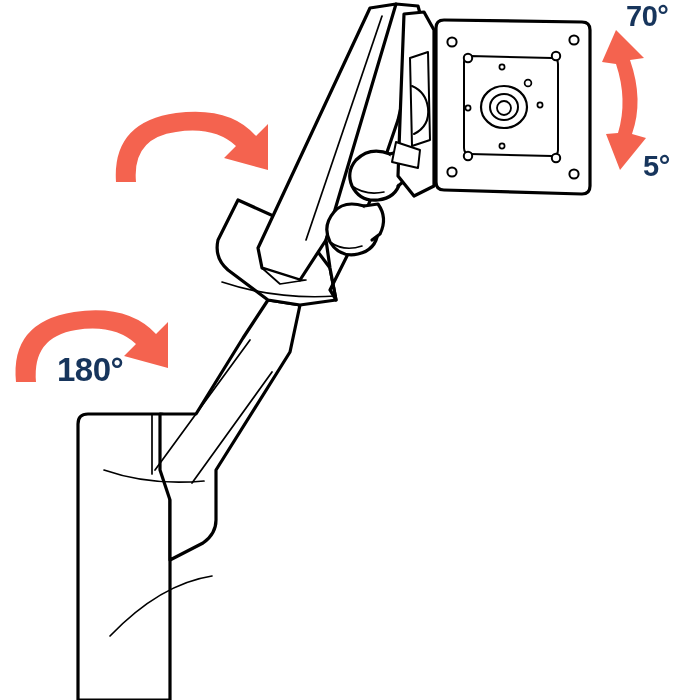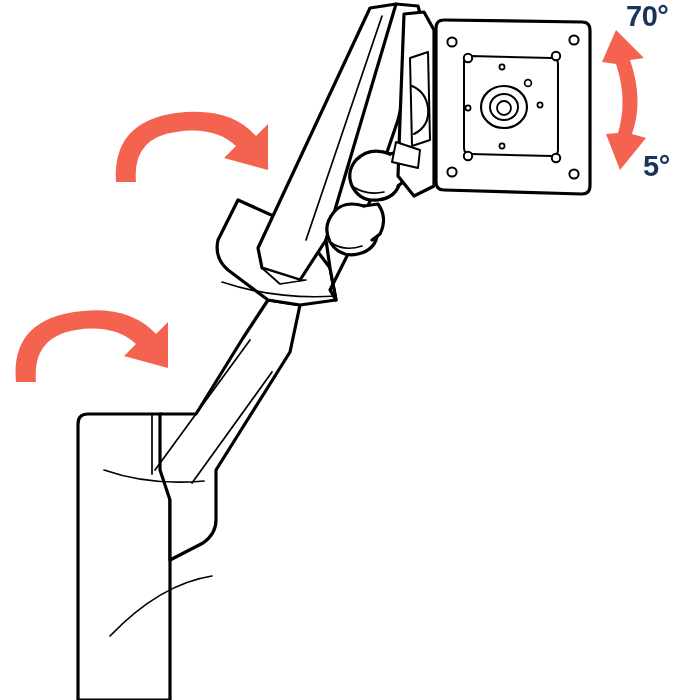--- a/index.html
+++ b/index.html
@@ -273,18 +273,19 @@
         L 606,134
         L 618,133
         Q 628,100 616,64
         L 602,62
         Z"></path>
     </g>
 
   </svg>
 
 
+  <div class="angle-label" id="label-180">180°</div>
 
   <div class="angle-label" id="label-70">70°</div>
 
   <div class="angle-label" id="label-5">5°</div>
 
 </div>
 
 </body></html>

